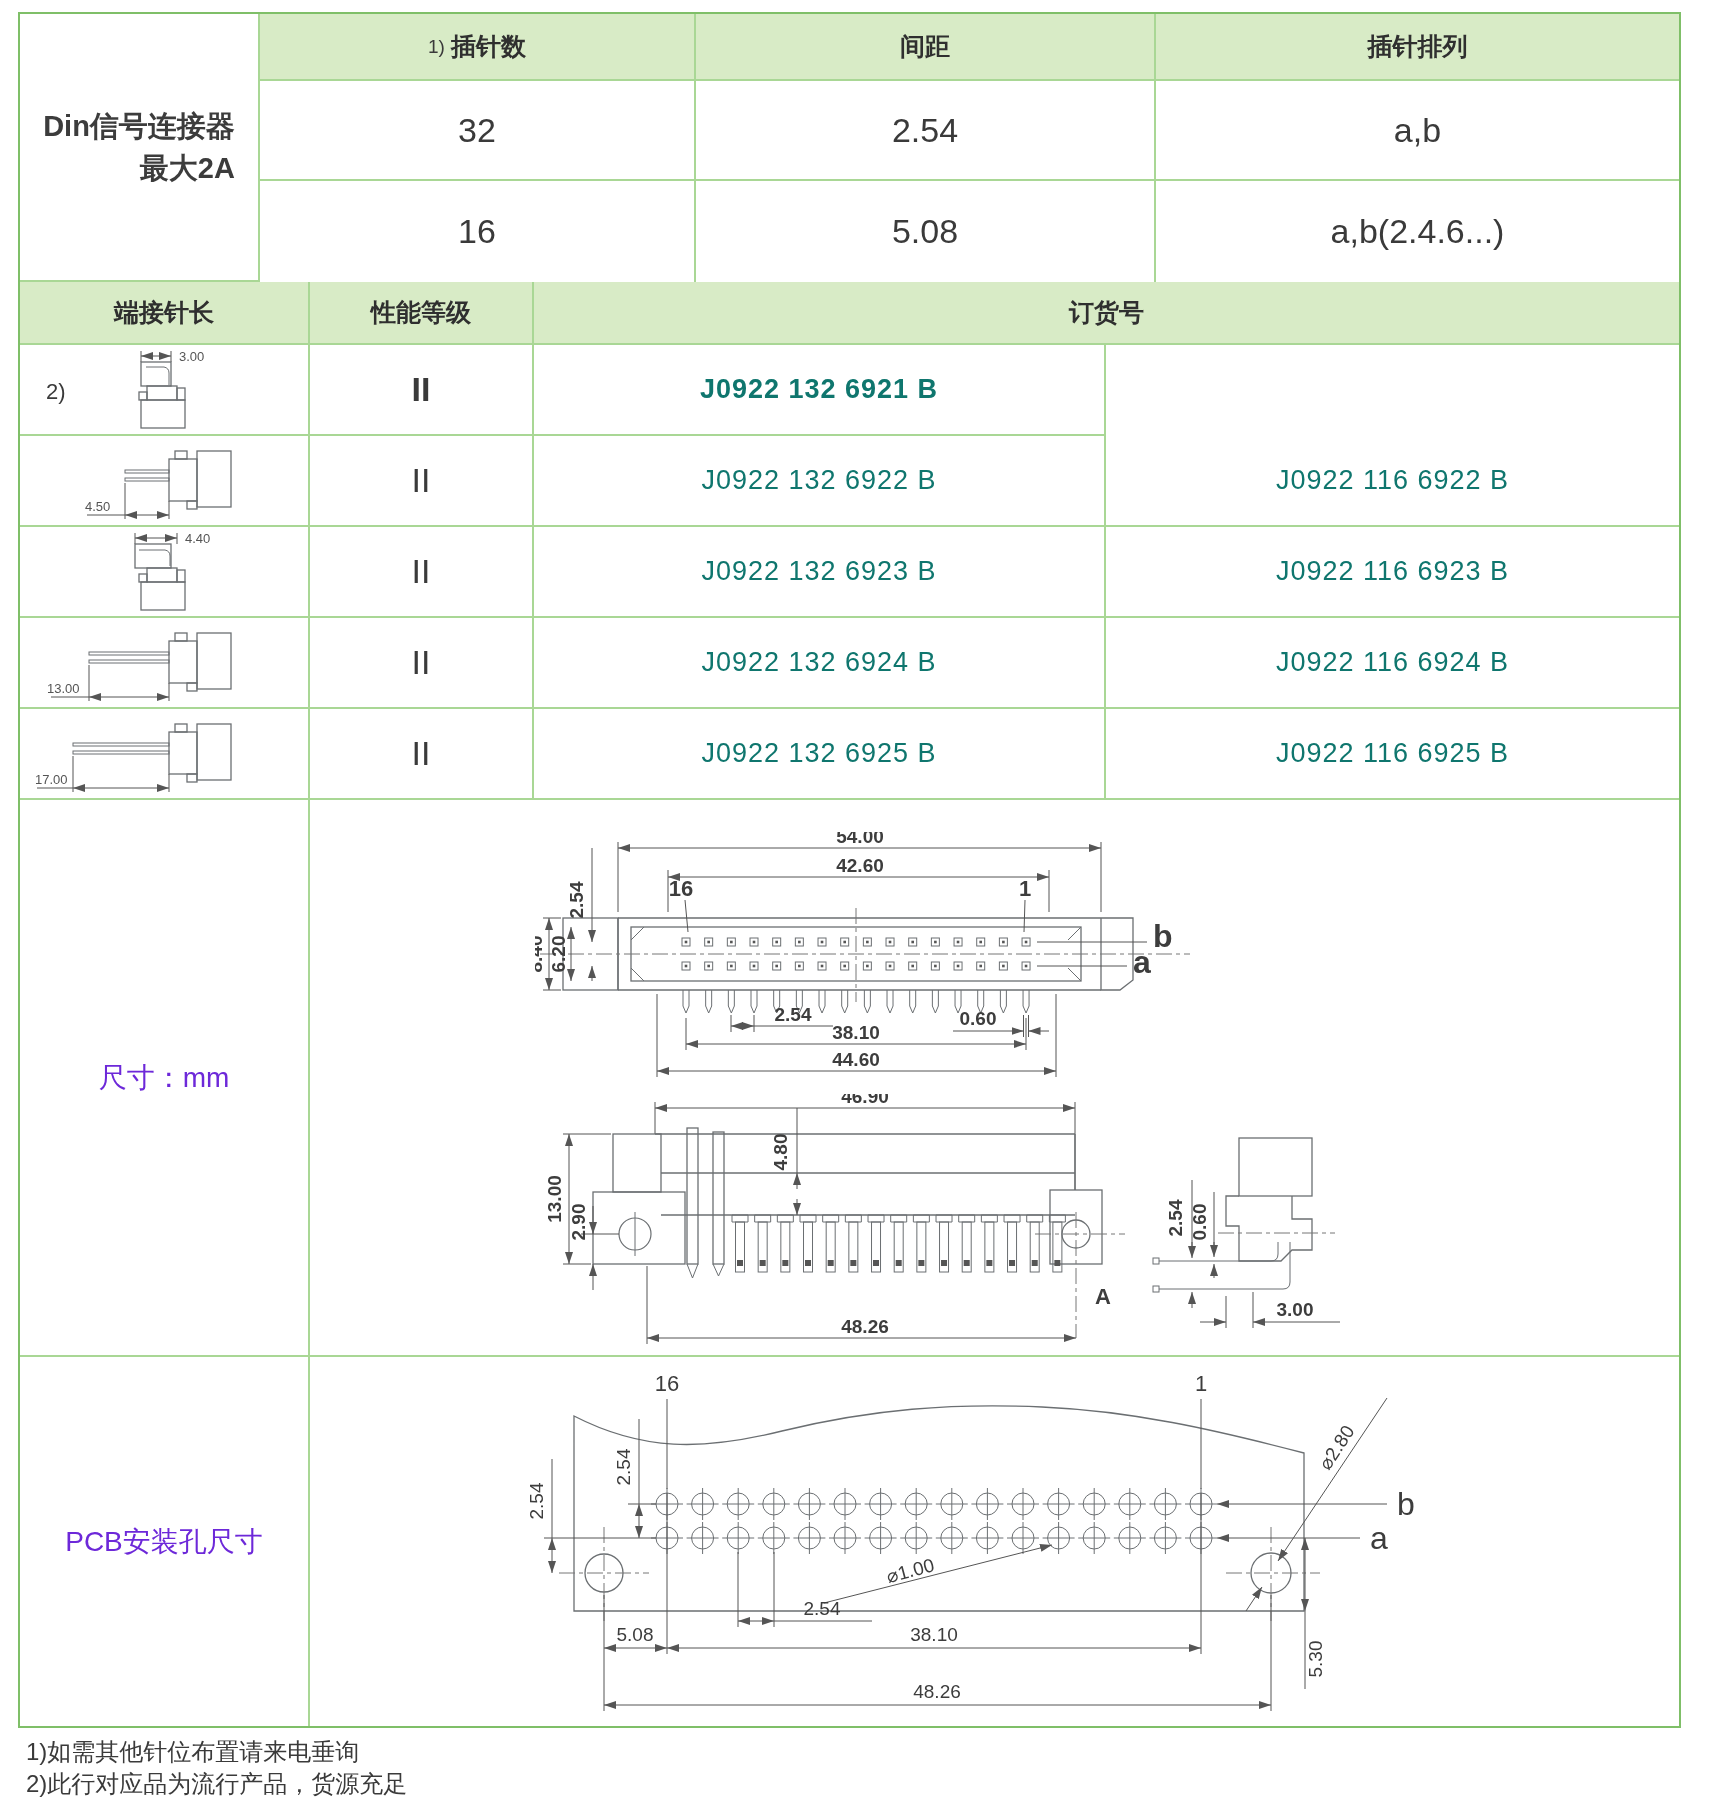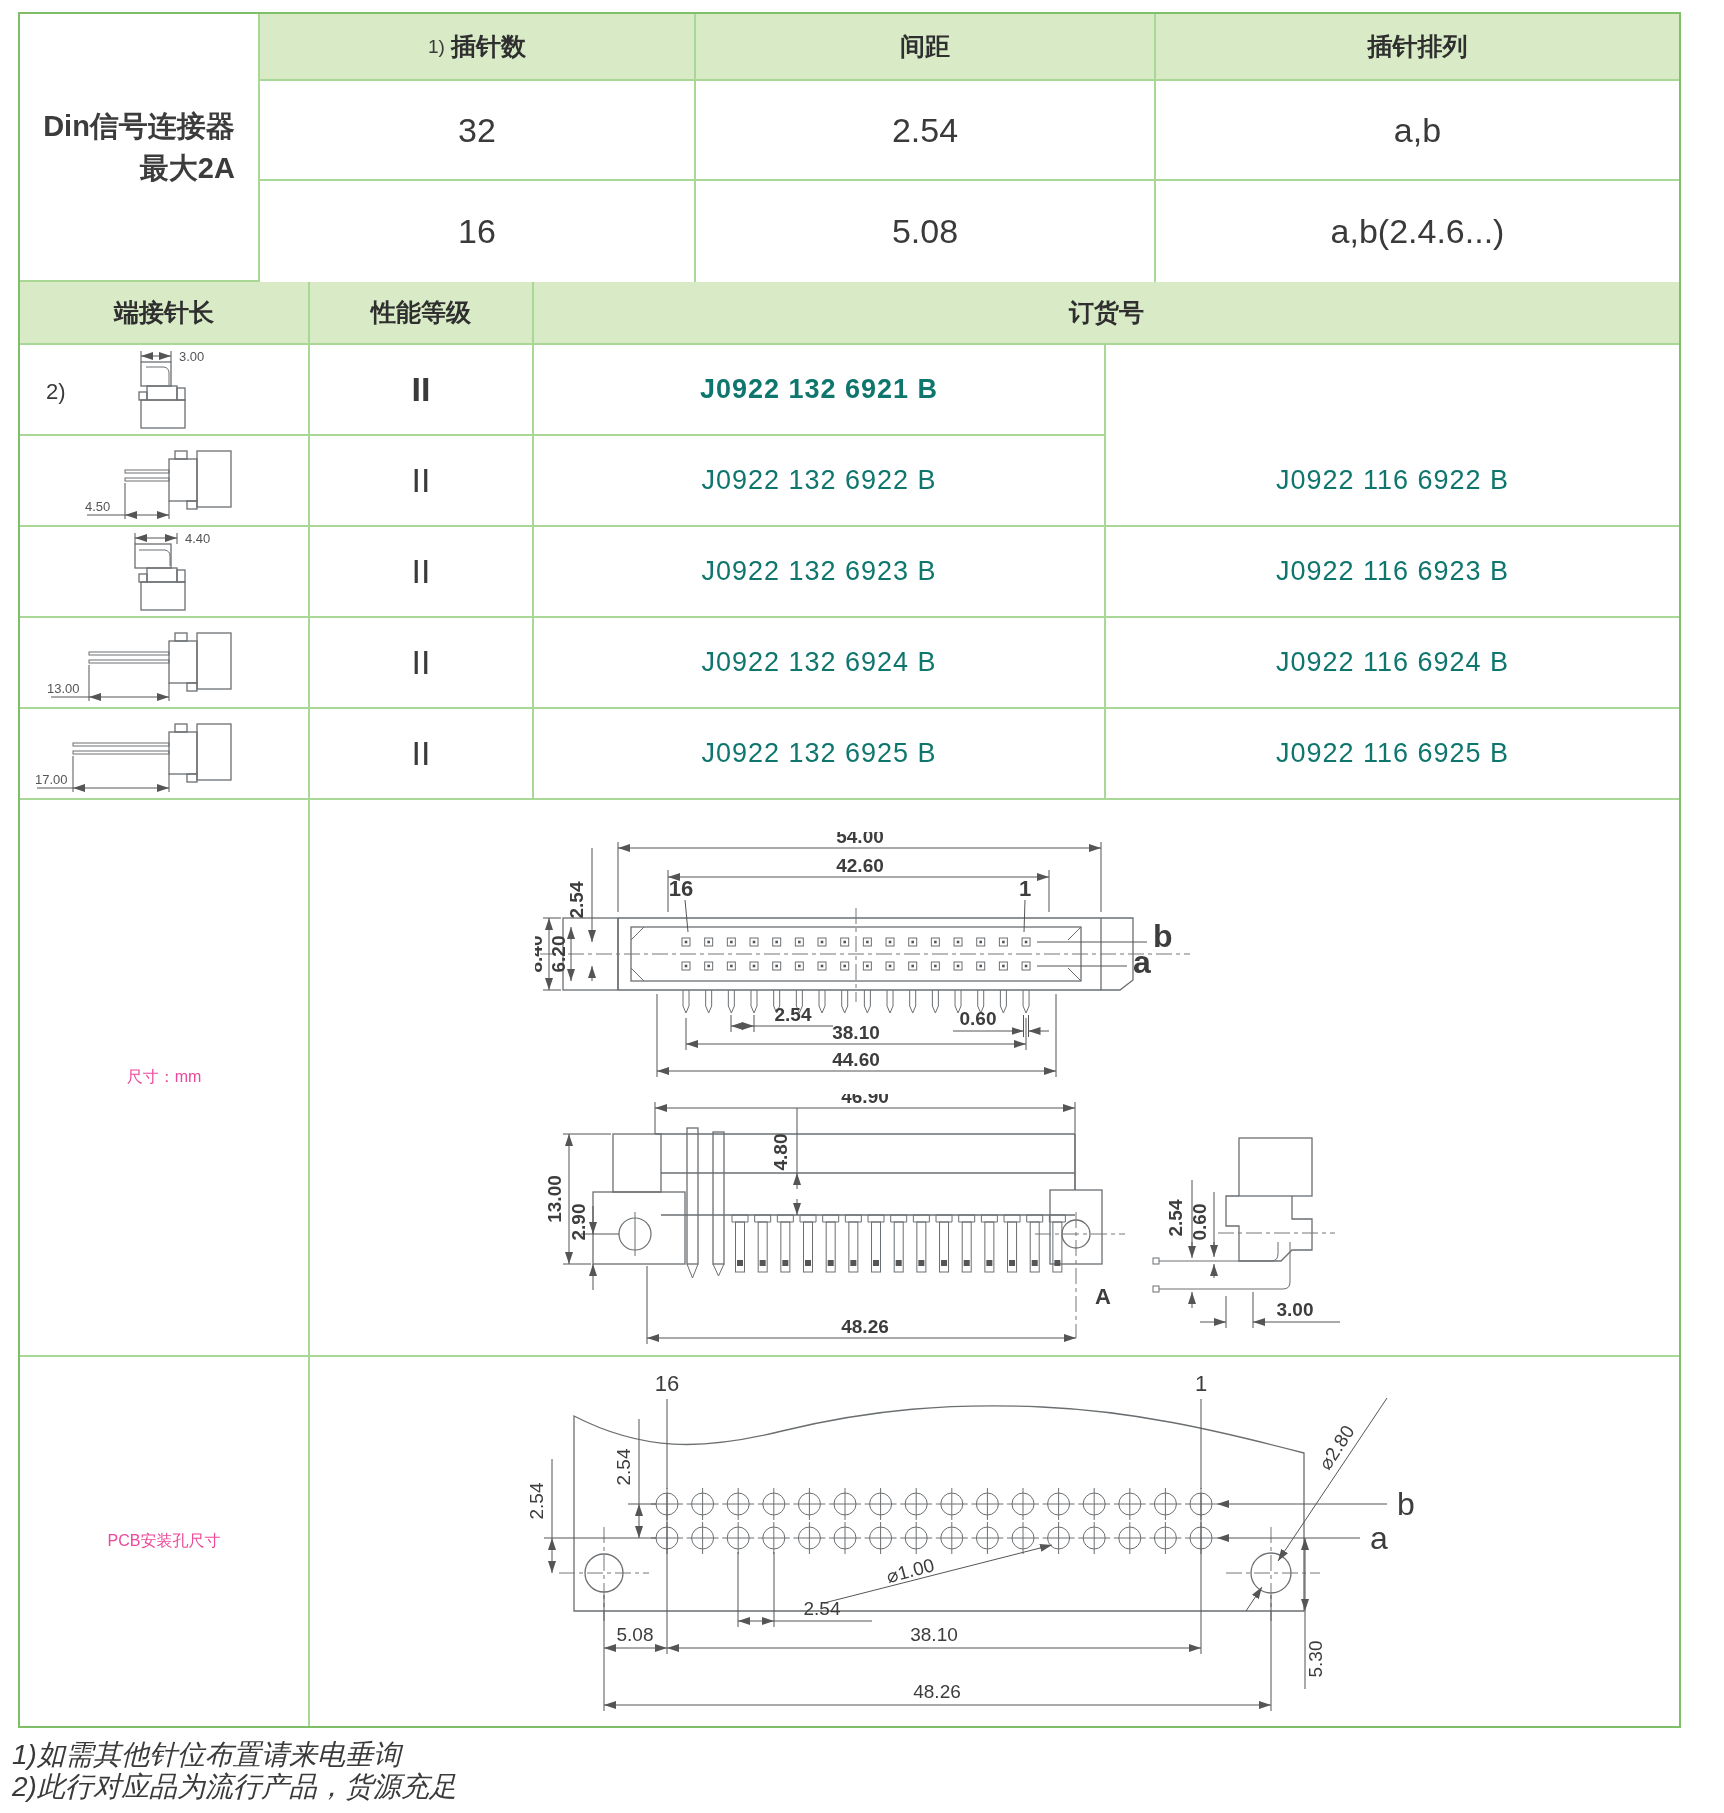--- a/index.html
+++ b/index.html
@@ -14,25 +14,25 @@
   .hdr{background:#d8ebc6;font-weight:bold;font-size:25px;color:#2f2f2f;}
   .val{font-size:34px;color:#3a3a3a;}
   .ord{font-size:27px;letter-spacing:1px;color:#0f766e;}
   .bold{font-weight:bold;}
   .sec1{grid-template-columns:240px 436px 460px 523px;grid-template-rows:67px 100px 101px;}
   .prod{grid-row:1/span 3;font-weight:bold;font-size:29px;text-align:right;line-height:1.45;}
   .sec2h{grid-template-columns:290px 224px 1145px;grid-template-rows:63px;}
   .sec2r{grid-template-columns:290px 224px 572px 573px;grid-template-rows:91px;}
   .sec3{grid-template-columns:290px 1369px;grid-template-rows:557px;}
   .sec4{grid-template-columns:290px 1369px;grid-template-rows:369px;}
-  .seclabel{font-size:16px;color:#ec4899;}
+  .seclabel{font-size:28px;color:#6d28d9;}
   .supnote{font-size:19px;font-weight:normal;margin-right:6px;color:#3a3a3a;}
   .rownote{position:absolute;left:26px;top:34px;font-size:22px;color:#3a3a3a;}
   .dcell{justify-content:center;}
-  .foot{position:absolute;left:12px;font-size:28px;color:#3a3a3a;font-style:italic;}
+  .foot{position:absolute;left:26px;font-size:24px;color:#3a3a3a;}
   svg{display:block;}
   svg .ln{stroke:#6b6f72;stroke-width:1.3;fill:none;}
   svg .tn{stroke:#6b6f72;stroke-width:1;fill:none;}
   svg .dim{stroke:#555;stroke-width:1;fill:none;}
   svg .cl{stroke:#777;stroke-width:1;fill:none;stroke-dasharray:16 4 4 4;}
   svg .f{fill:#555;stroke:none;}
   svg .dt{font-family:"Liberation Sans",sans-serif;font-size:19px;fill:#3d3d3d;}
   svg .dts{font-family:"Liberation Sans",sans-serif;font-size:13px;fill:#555;}
   svg .lab{font-family:"Liberation Sans",sans-serif;font-size:22px;fill:#3d3d3d;}
   svg .big{font-family:"Liberation Sans",sans-serif;font-size:32px;fill:#3d3d3d;}

